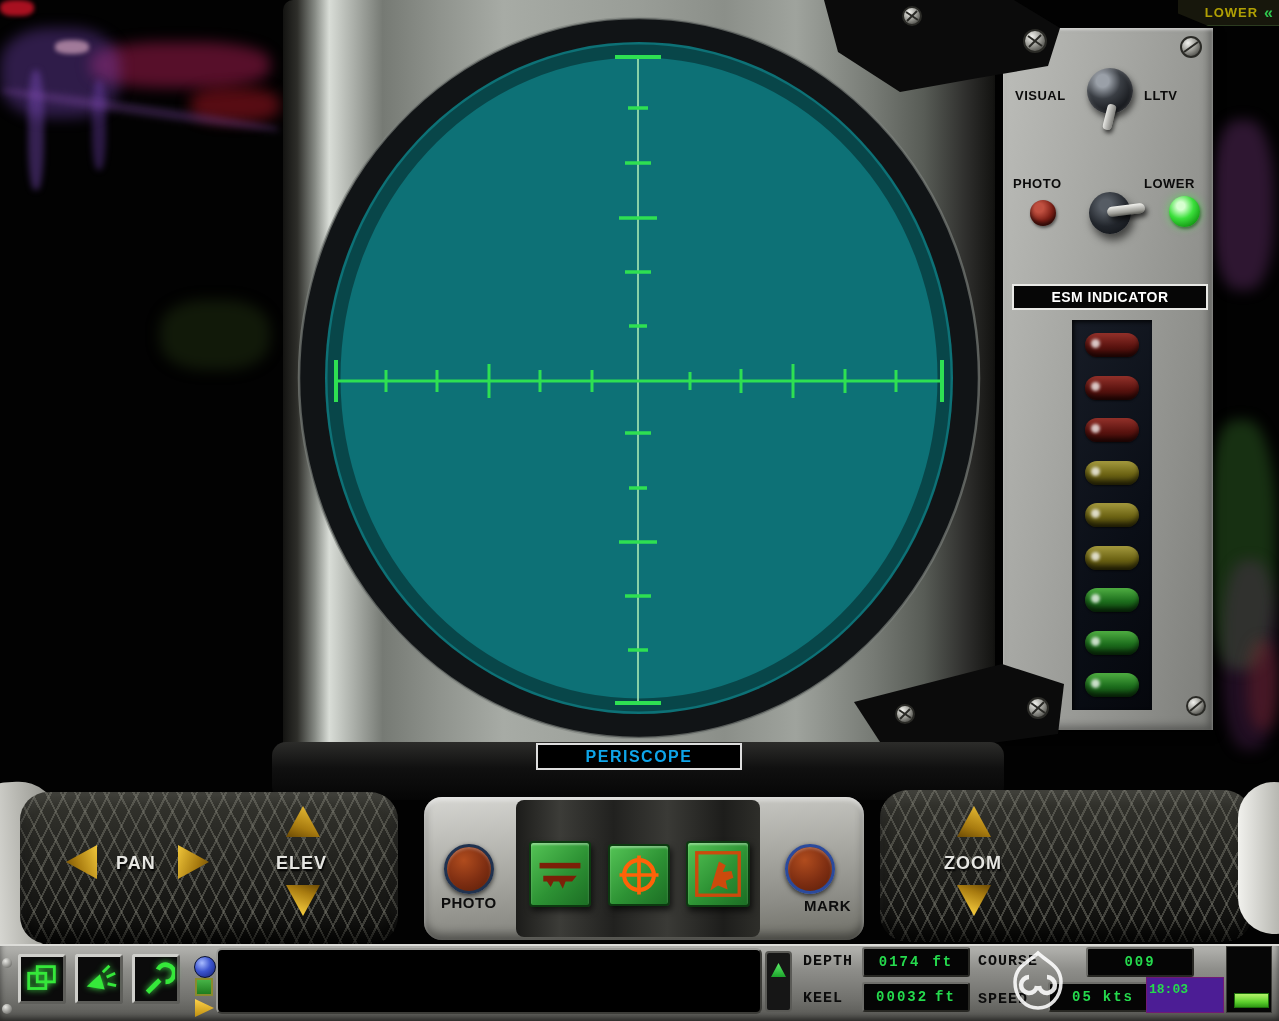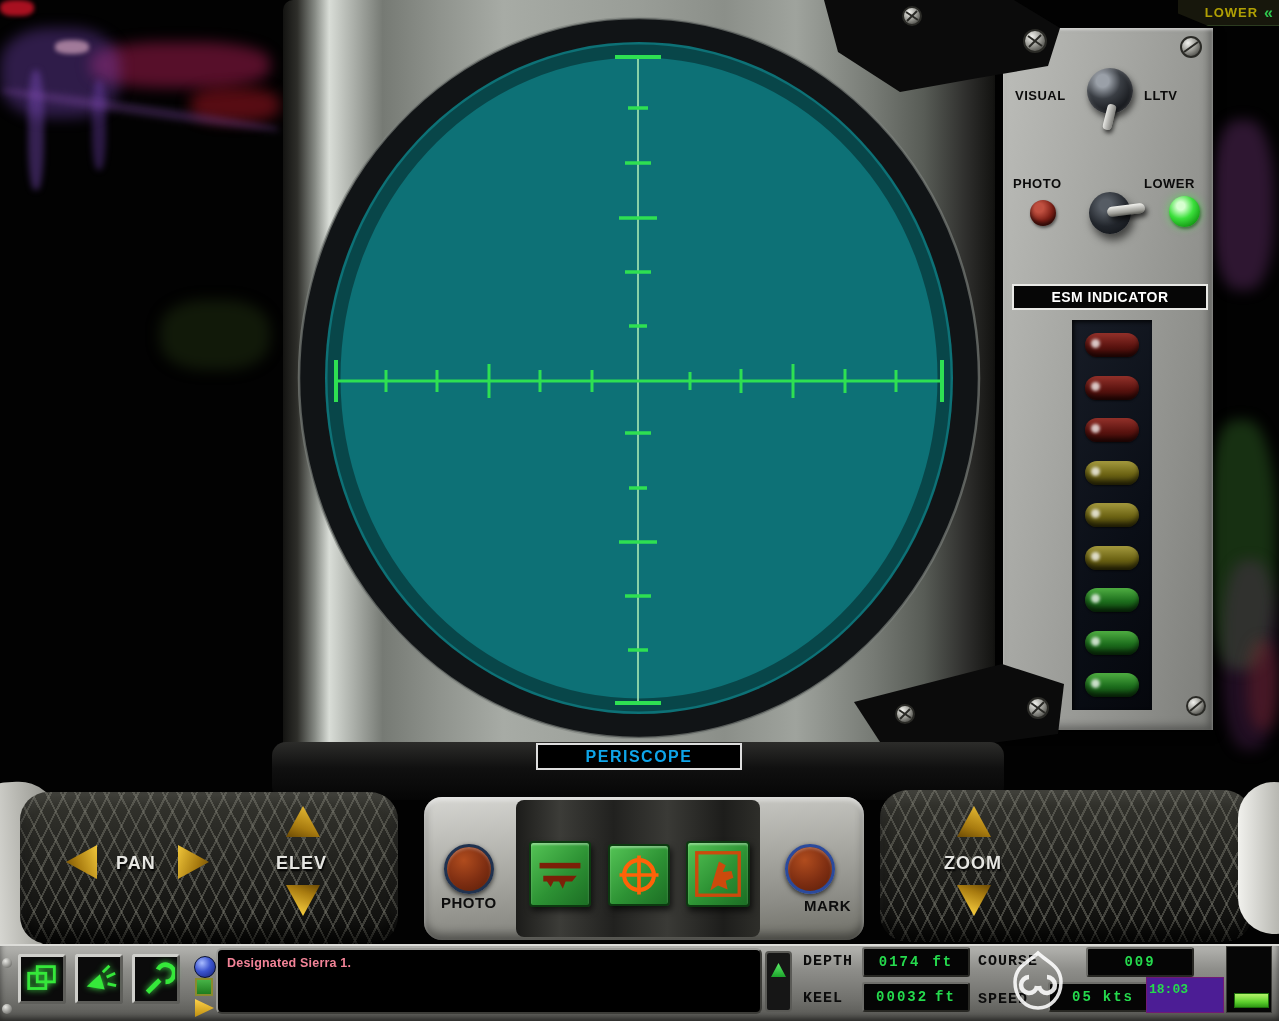--- a/index.html
+++ b/index.html
@@ -328,21 +328,20 @@
         <path d="M22 10 a9 9 0 1 1 8 13" fill="none" stroke="#35e83a" stroke-width="5"></path>
       </svg>
     </div>
 
     <div style="position:absolute;left:194px;top:10px;width:20px;height:20px;border-radius:50%;border:1px solid #0a1230;background:radial-gradient(circle at 35% 30%,#a8bcff,#3c55d0 45%,#121c72);"></div>
     <div style="position:absolute;left:195px;top:32px;width:18px;height:18px;background:linear-gradient(180deg,#46b246,#1e7c1e);border:2px solid #8a8a2e;box-sizing:border-box;"></div>
     <div style="position:absolute;left:195px;top:53px;width:19px;height:18px;clip-path:polygon(0 0,100% 50%,0 100%);background:linear-gradient(180deg,#ffd24a,#bf8f10);"></div>
   </div>
 
   <div class="log-box">
-    <div class="msg-pink">Designated Sierra 1.</div>
   </div>
 
   <div class="raise-btn">
     <div class="tri"></div>
   </div>
   <div class="mono-label" style="left:803px;top:953px;">DEPTH</div>
   <div class="value-box" style="left:862px;top:947px;width:108px;">
     <span>0174</span>
     <span>ft</span>
   </div>

